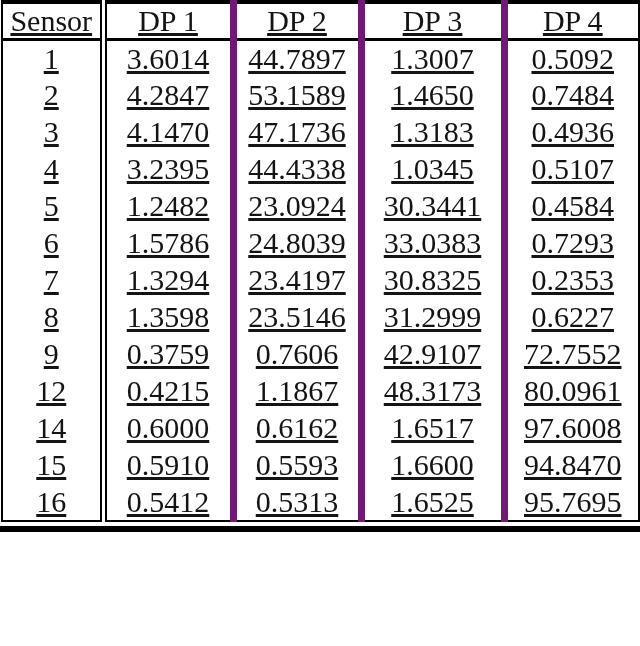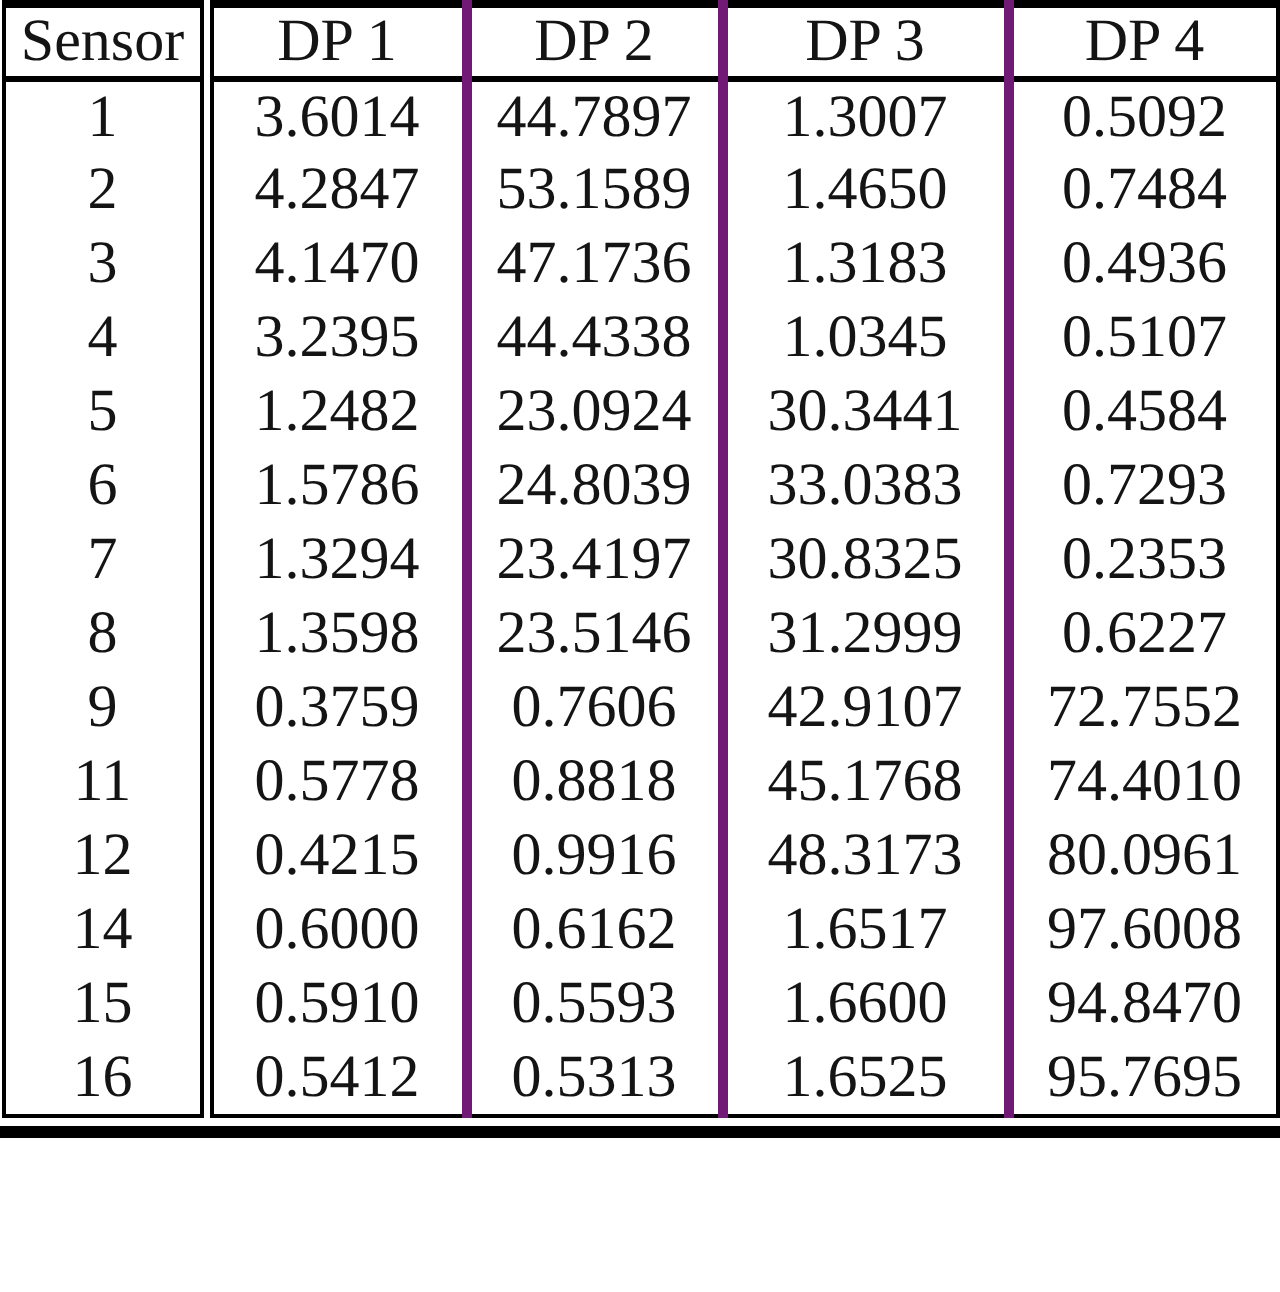--- a/index.html
+++ b/index.html
@@ -15,20 +15,21 @@
     font-family: "Liberation Serif", "DejaVu Serif", serif;
     color: #141414;
     overflow: hidden;
   }
   table.sensor-table {
     border-collapse: collapse;
     table-layout: fixed;
     width: 637px;
     margin-left: 1px;
     margin-top: 0;
+    text-decoration: underline;
   }
   table.sensor-table th,
   table.sensor-table td {
     font-size: 30px;
     font-weight: normal;
     text-align: center;
     vertical-align: middle;
     padding: 0;
     white-space: nowrap;
     overflow: hidden;
@@ -44,21 +45,21 @@
   thead tr { height: 34px; }
   thead th { border-bottom: 3px solid #000; }
   
   tbody tr { height: 37px; }
   
   th.col-sensor, td.col-sensor {
     border-right: 7px double #000;
   }
   
   th.div-left, td.div-left {
-    border-left: 5px solid #701a75;
+    border-left: 7px solid #701a75;
   }
   
   .bottom-rule {
     width: 640px;
     height: 6px;
     background: #000;
     margin-top: 4px;
   }
 </style>
 </head>
@@ -140,30 +141,23 @@
           <td class="div-left">0.6227</td>
         </tr>
         <tr>
           <td class="col-sensor">9</td>
           <td>0.3759</td>
           <td class="div-left">0.7606</td>
           <td class="div-left">42.9107</td>
           <td class="div-left">72.7552</td>
         </tr>
         <tr>
-          <td class="col-sensor">11</td>
-          <td>0.5778</td>
-          <td class="div-left">0.8818</td>
-          <td class="div-left">45.1768</td>
-          <td class="div-left">74.4010</td>
-        </tr>
-        <tr>
           <td class="col-sensor">12</td>
           <td>0.4215</td>
-          <td class="div-left">0.9916</td>
+          <td class="div-left">1.1867</td>
           <td class="div-left">48.3173</td>
           <td class="div-left">80.0961</td>
         </tr>
         <tr>
           <td class="col-sensor">14</td>
           <td>0.6000</td>
           <td class="div-left">0.6162</td>
           <td class="div-left">1.6517</td>
           <td class="div-left">97.6008</td>
         </tr>

